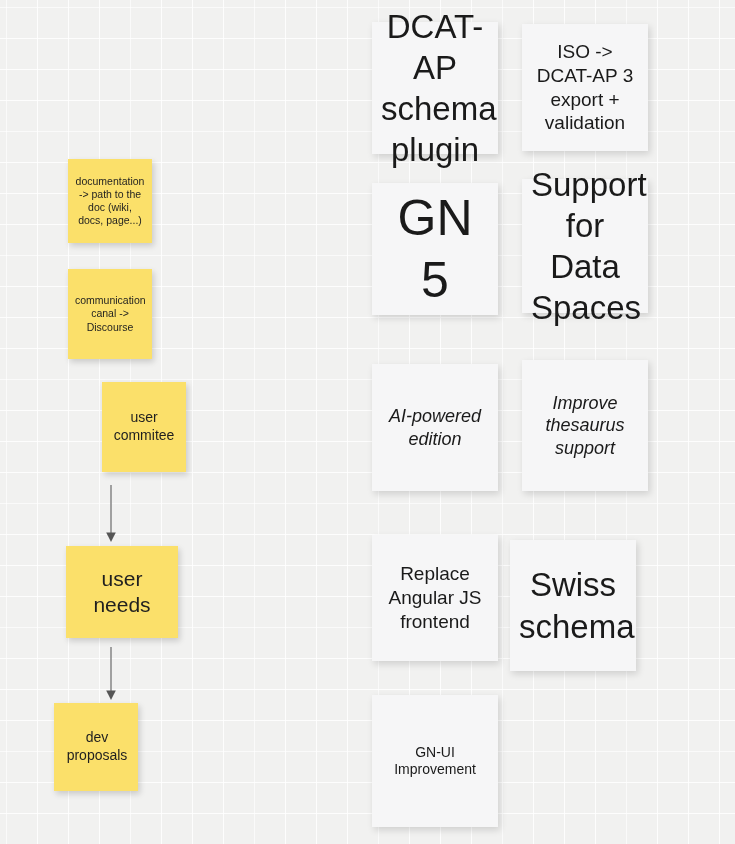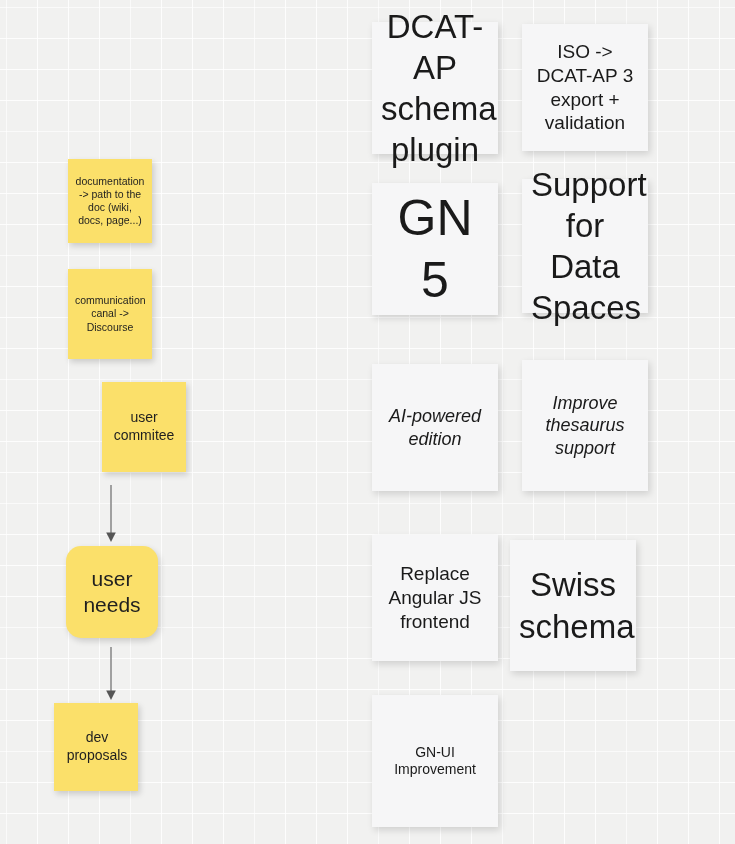--- a/index.html
+++ b/index.html
@@ -92,21 +92,21 @@
   </div>
 
   <div class="sticky sticky-sm" style="left:68px; top:269px; width:84px; height:90px;">
     <span class="txt">communication canal -&gt; Discourse</span>
   </div>
 
   <div class="sticky sticky-md" style="left:68px; top:382px; width:84px; height:90px;margin-left:34px;">
     <span class="txt">user commitee</span>
   </div>
 
-  <div class="sticky sticky-lg" style="left:66px; top:546px; width:92px; height:92px;border-radius:15px;">
+  <div class="sticky sticky-lg" style="left:66px; top:546px; width:112px; height:92px;">
     <span class="txt">user needs</span>
   </div>
 
   <div class="sticky sticky-md" style="left:54px; top:703px; width:84px; height:88px;padding-left:9px;">
     <span class="txt">dev proposals</span>
   </div>
 
   <svg class="arrow" style="left:98px; top:483px;" width="26" height="62" viewBox="0 0 26 62">
     <line x1="13" y1="2" x2="13" y2="52" stroke="#8c8c8c" stroke-width="1.6"></line>
     <polygon points="13,59 8.2,49.5 17.8,49.5" fill="#555555"></polygon>

